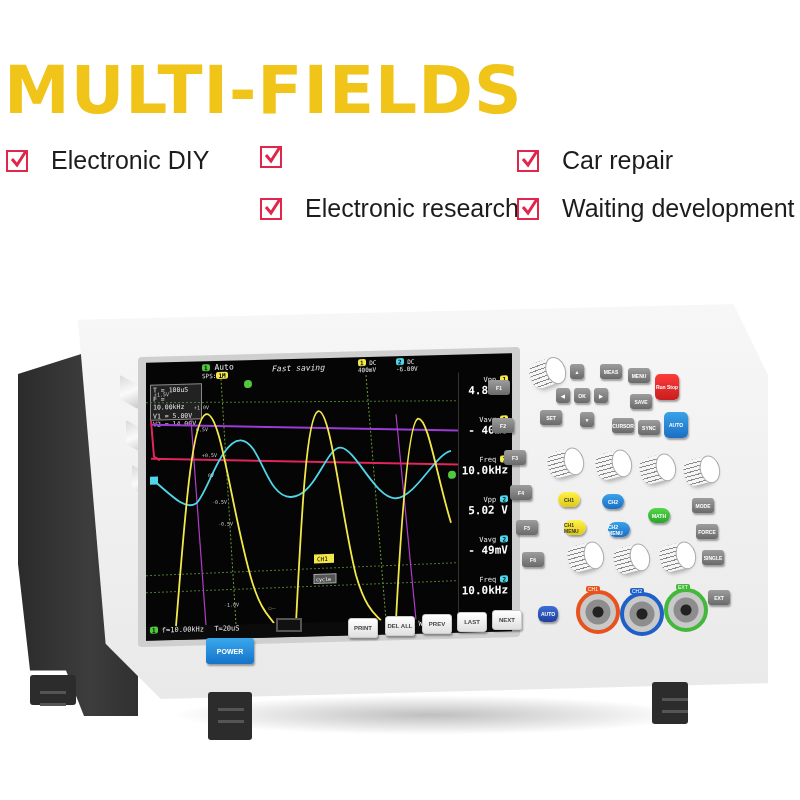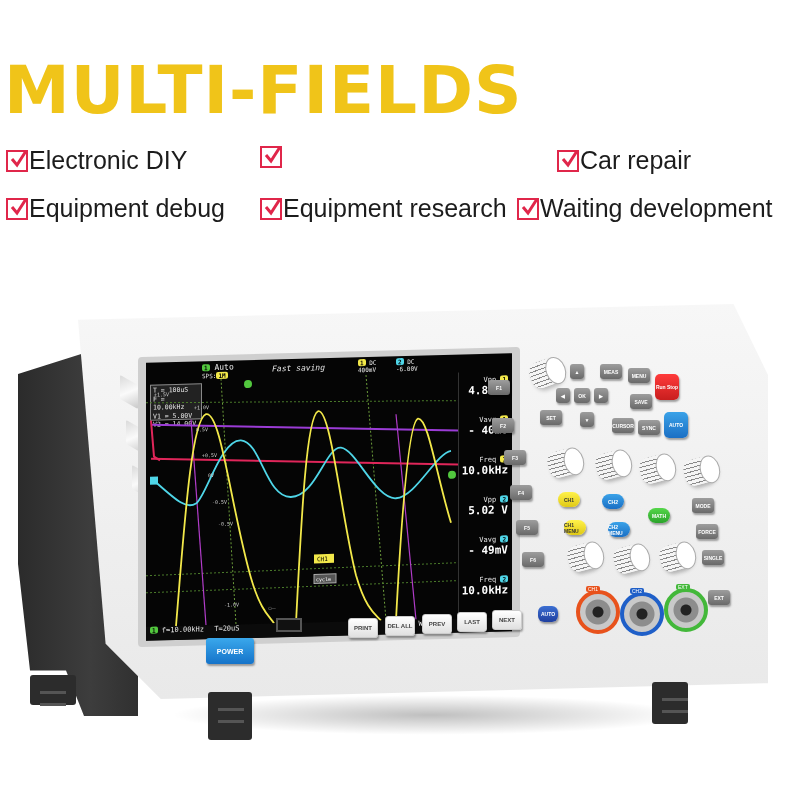--- a/index.html
+++ b/index.html
@@ -6,21 +6,21 @@
   html, body { width: 800px; height: 800px; background: #ffffff; overflow: hidden; }
   body { position: relative; font-family: "Liberation Sans", sans-serif; }
 
   .headline {
     position: absolute; left: 4px; top: 58px;
     font-family: "DejaVu Sans", sans-serif; font-weight: bold;
     font-size: 66px; letter-spacing: 1px; color: #f0c419; line-height: 1;
   }
   .features { position: absolute; left: 0; top: 143px; width: 800px; height: 90px; }
   .feat {
-    position: absolute; display: flex; align-items: center; gap: 1px;
+    position: absolute; display: flex; align-items: center; gap: 23px;
     font-size: 25px; color: #1c1c1c; white-space: nowrap; text-align: right;
   }
   .chk {
     width: 22px; height: 22px; border: 2.5px solid #e0264a; position: relative; flex: none;
   }
   .chk svg { position: absolute; left: 1px; top: -2px; }
 
   
   .scope { position: absolute; left: 0; top: 300px; width: 800px; height: 500px; }
   .shadow {
@@ -116,43 +116,35 @@
       </span>
     <span>Electronic DIY</span>
   </div>
   <div class="feat" style="left:260px;top:3px;">
     <span class="chk">
         <svg width="20" height="20">
           <polyline points="3,9 8,15 17,1" fill="none" stroke="#e0264a" stroke-width="3"></polyline>
         </svg>
       </span>
   </div>
-  <div class="feat" style="left:517px;top:3px;margin-left:40px;">
+  <div class="feat" style="left:517px;top:3px;">
     <span class="chk">
         <svg width="20" height="20">
           <polyline points="3,9 8,15 17,1" fill="none" stroke="#e0264a" stroke-width="3"></polyline>
         </svg>
       </span>
     <span>Car repair</span>
   </div>
-  <div class="feat" style="left:6px;top:51px;">
-    <span class="chk">
-        <svg width="20" height="20">
-          <polyline points="3,9 8,15 17,1" fill="none" stroke="#e0264a" stroke-width="3"></polyline>
-        </svg>
-      </span>
-    <span>Equipment debug</span>
-  </div>
   <div class="feat" style="left:260px;top:51px;">
     <span class="chk">
         <svg width="20" height="20">
           <polyline points="3,9 8,15 17,1" fill="none" stroke="#e0264a" stroke-width="3"></polyline>
         </svg>
       </span>
-    <span>Equipment research</span>
+    <span>Electronic research</span>
   </div>
   <div class="feat" style="left:517px;top:51px;">
     <span class="chk">
         <svg width="20" height="20">
           <polyline points="3,9 8,15 17,1" fill="none" stroke="#e0264a" stroke-width="3"></polyline>
         </svg>
       </span>
     <span>Waiting development</span>
   </div>
 </div>

